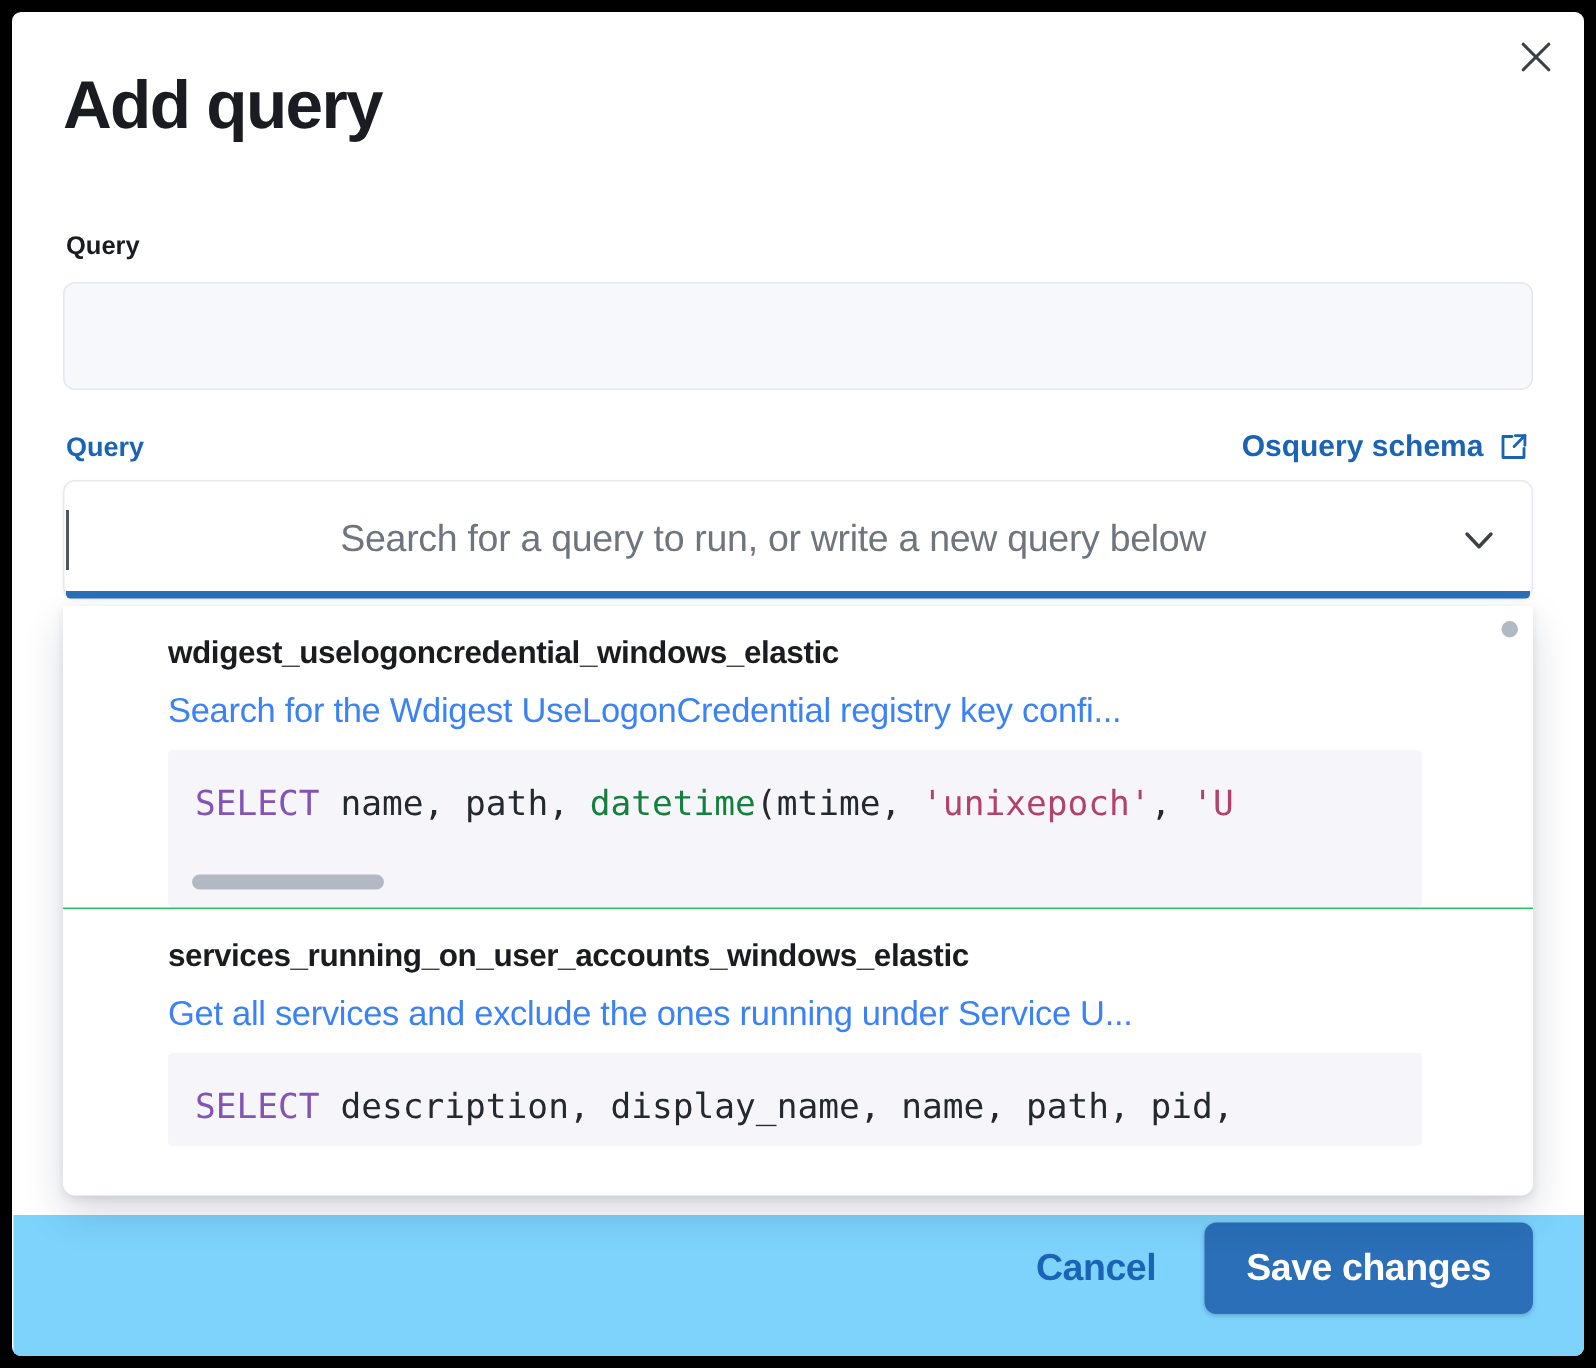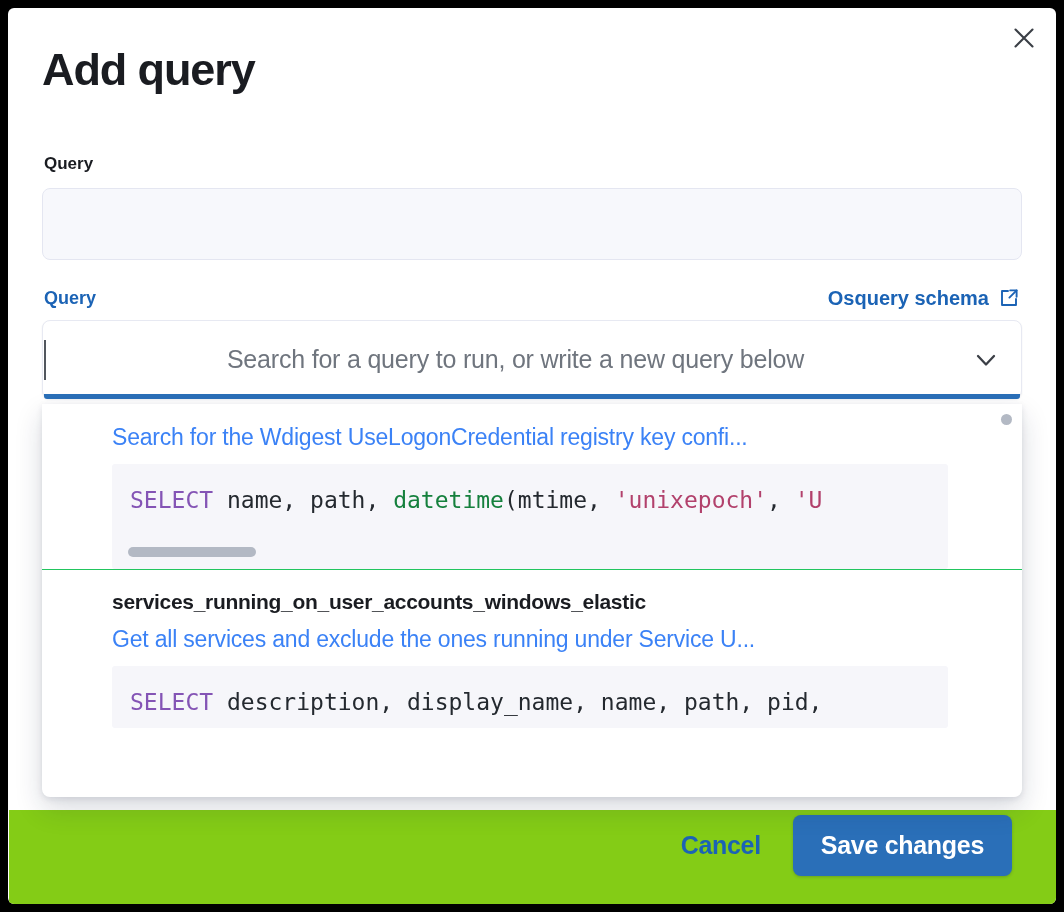--- a/index.html
+++ b/index.html
@@ -270,26 +270,26 @@
   }
 
   
   .modal-footer {
     position: absolute;
     left: 1px;
     right: 0;
     bottom: 0;
     height: 94px;
     box-sizing: border-box;
-    background: #84cc16;
+    background: #7dd3fc;
     display: flex;
     align-items: center;
     justify-content: flex-end;
     gap: 26px;
-    padding: 0 44px 24px 34px;
+    padding: 0 34px 24px 34px;
     z-index: 10;
   }
   .btn-cancel {
     background: transparent;
     border: none;
     font-family: "Liberation Sans", sans-serif;
     font-size: 25px;
     font-weight: 600;
     color: #1b63b5;
     cursor: pointer;
@@ -355,20 +355,21 @@
             <svg width="34" height="34" viewBox="0 0 34 34" aria-hidden="true">
               <path d="M9 13 L17 21.5 L25 13" stroke="#3b3f46" stroke-width="2.3" fill="none" stroke-linecap="round" stroke-linejoin="round"></path>
             </svg>
           </span>
         </div>
 
         <div class="dropdown">
           <div class="dropdown-scrollthumb"></div>
 
           <div class="dd-item">
+            <div class="dd-title">wdigest_uselogoncredential_windows_elastic</div>
             <div class="dd-desc">Search for the Wdigest UseLogonCredential registry key confi...</div>
             <div class="dd-code">
               <div class="code-line"><span class="tok-kw">SELECT</span><span class="tok-pun"> </span><span class="tok-id">name</span><span class="tok-pun">, </span><span class="tok-id">path</span><span class="tok-pun">, </span><span class="tok-fn">datetime</span><span class="tok-pun">(</span><span class="tok-id">mtime</span><span class="tok-pun">, </span><span class="tok-str">'unixepoch'</span><span class="tok-pun">, </span><span class="tok-str">'U</span></div>
               <div class="code-hscroll"></div>
             </div>
           </div>
 
           <div class="dd-item">
             <div class="dd-title">services_running_on_user_accounts_windows_elastic</div>
             <div class="dd-desc">Get all services and exclude the ones running under Service U...</div>

